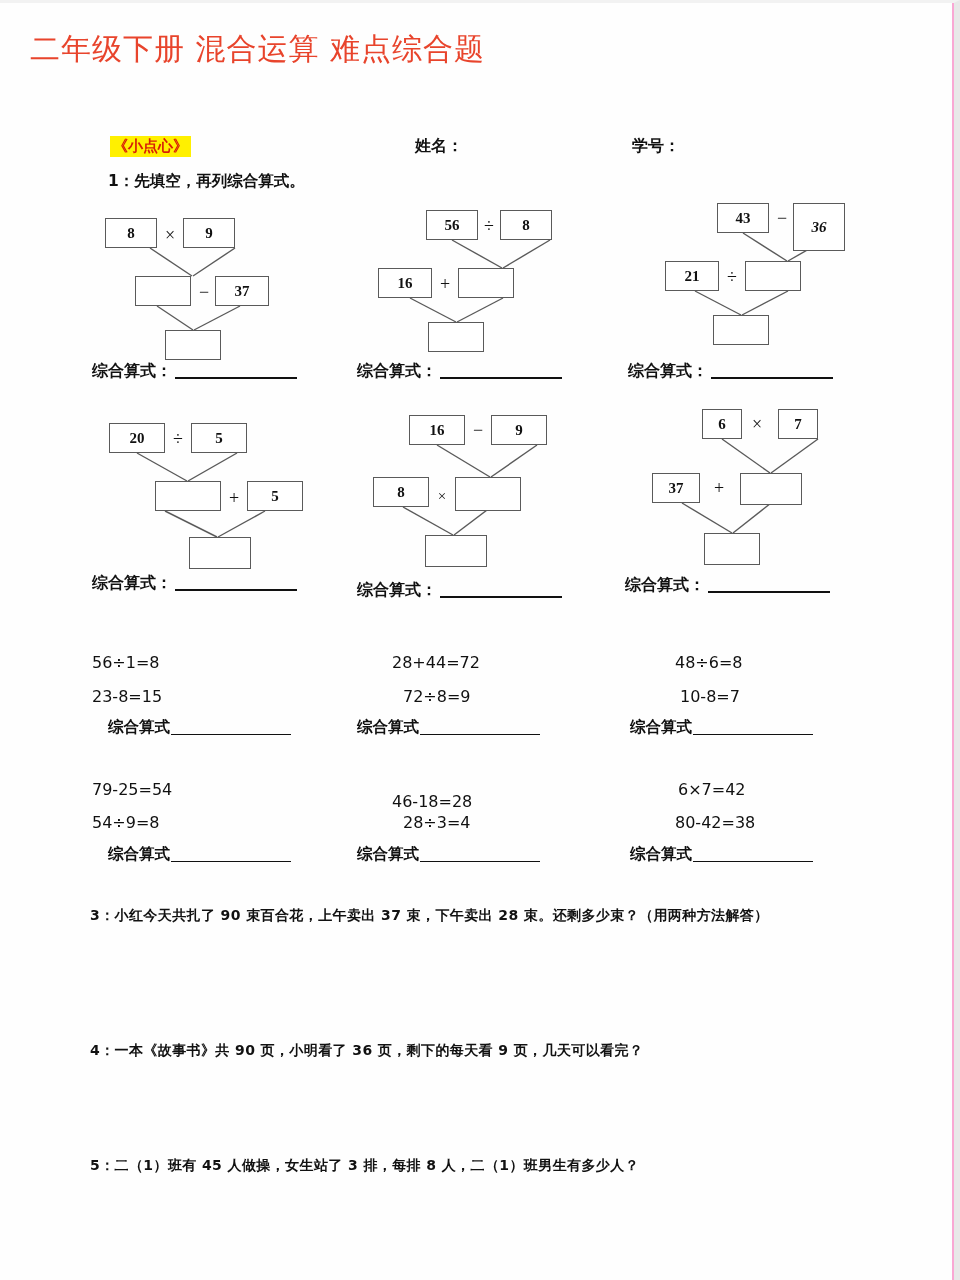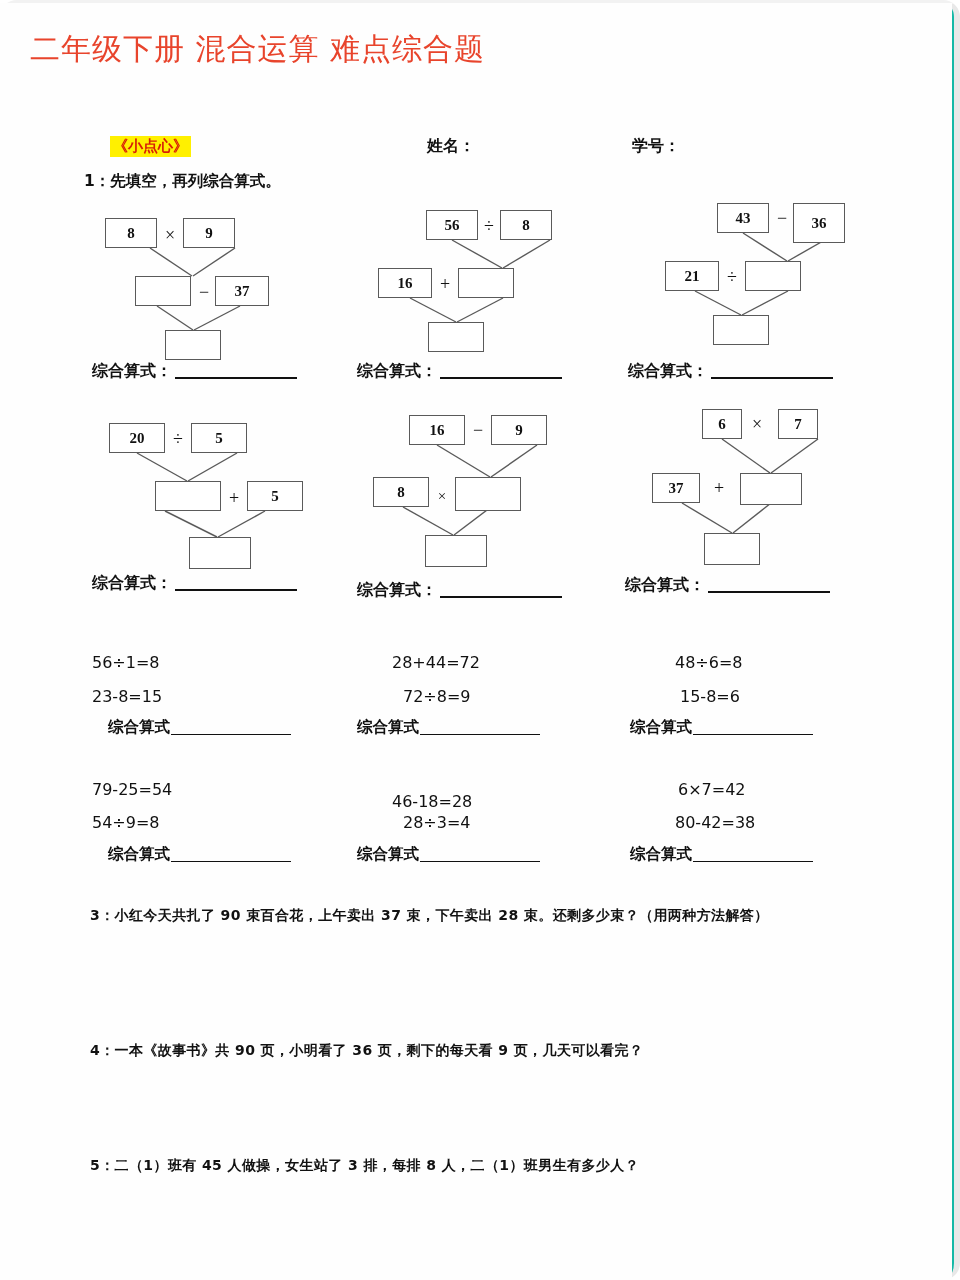--- a/index.html
+++ b/index.html
@@ -13,25 +13,24 @@
     position: relative;
     font-family: "Liberation Serif", "DejaVu Serif", serif;
     color: #1a1a1a;
     overflow: hidden;
   }
   .page {
     position: absolute;
     left: 0; top: 0;
     width: 960px;
     height: 1280px;
-    background: #14b8a6;
+    background: #f9a8d4;
     box-sizing: border-box;
     border-right: 6px solid #e8e8e8;
     border-top: 3px solid #f2f2f2;
-    border-radius: 17px;
   }
   .page-inner {
     position: absolute;
     left: 0; top: 0;
     width: 952px;
     height: 1277px;
     background: #fefefe;
   }
 
   
@@ -57,33 +56,33 @@
     color: #111;
     white-space: nowrap;
   }
   .hdr-badge {
     left: 110px;
     color: #d81f06;
     background: #fff000;
     padding: 1px 3px;
     font-size: 15px;
   }
-  .hdr-name  { left: 415px; margin-left: 12px; }
+  .hdr-name  { left: 415px; }
   .hdr-sid   { left: 632px; font-family: Liberation Serif, serif; }
 
   
   .prompt {
     position: absolute;
     font-family: "DejaVu Sans", "Liberation Sans", sans-serif;
     font-weight: bold;
     font-size: 15.5px;
     color: #111;
     white-space: nowrap;
   }
-  .p1 { left: 84px; top: 168px; }
+  .p1 { left: 108px; top: 168px; }
 
   
   .tree {
     position: absolute;
     width: 300px;
     height: 160px;
   }
   .tree svg { position: absolute; left: 0; top: 0; overflow: visible; }
   .nbox {
     position: absolute;
@@ -215,21 +214,21 @@
 
   <div class="tree" style="left:665px; top:190px;">
     <svg width="300" height="160">
       <line x1="78" y1="40" x2="122" y2="68" stroke="#5a5a5a" stroke-width="1.4"></line>
       <line x1="172" y1="40" x2="123" y2="68" stroke="#5a5a5a" stroke-width="1.4"></line>
       <line x1="30" y1="98" x2="76" y2="122" stroke="#5a5a5a" stroke-width="1.4"></line>
       <line x1="123" y1="98" x2="77" y2="122" stroke="#5a5a5a" stroke-width="1.4"></line>
     </svg>
     <div class="nbox" style="left:52px; top:10px; width:52px; height:30px;">43</div>
     <div class="op" style="left:108px; top:16px; width:18px;">−</div>
-    <div class="nbox" style="left:128px; top:10px; width:52px; height:40px;">36</div>
+    <div class="nbox" style="left:128px; top:10px; width:52px; height:48px;font-style:italic;">36</div>
     <div class="nbox" style="left:0px; top:68px; width:54px; height:30px;">21</div>
     <div class="op" style="left:58px; top:75px; width:18px;">÷</div>
     <div class="nbox" style="left:80px; top:68px; width:56px; height:30px;"></div>
     <div class="nbox" style="left:48px; top:122px; width:56px; height:30px;"></div>
   </div>
 
   <div class="zh-row" style="left:92px; top:358px;">
     <span>综合算式：</span>
         <span class="rule"></span>
   </div>
@@ -312,21 +311,21 @@
   </div>
 
   <div class="eq" style="left:392px; top:650px;">28+44=72</div>
   <div class="eq" style="left:403px; top:684px;">72÷8=9</div>
   <div class="zh2" style="left:357px; top:714px;">
     <span>综合算式</span>
         <span class="rule2"></span>
   </div>
 
   <div class="eq" style="left:675px; top:650px;">48÷6=8</div>
-  <div class="eq" style="left:680px; top:684px;">15-8=6</div>
+  <div class="eq" style="left:680px; top:684px;">10-8=7</div>
   <div class="zh2" style="left:630px; top:714px;">
     <span>综合算式</span>
         <span class="rule2"></span>
   </div>
 
   <div class="eq" style="left:92px; top:777px;">79-25=54</div>
   <div class="eq" style="left:92px; top:810px;">54÷9=8</div>
   <div class="zh2" style="left:108px; top:841px;">
     <span>综合算式</span>
         <span class="rule2"></span>

